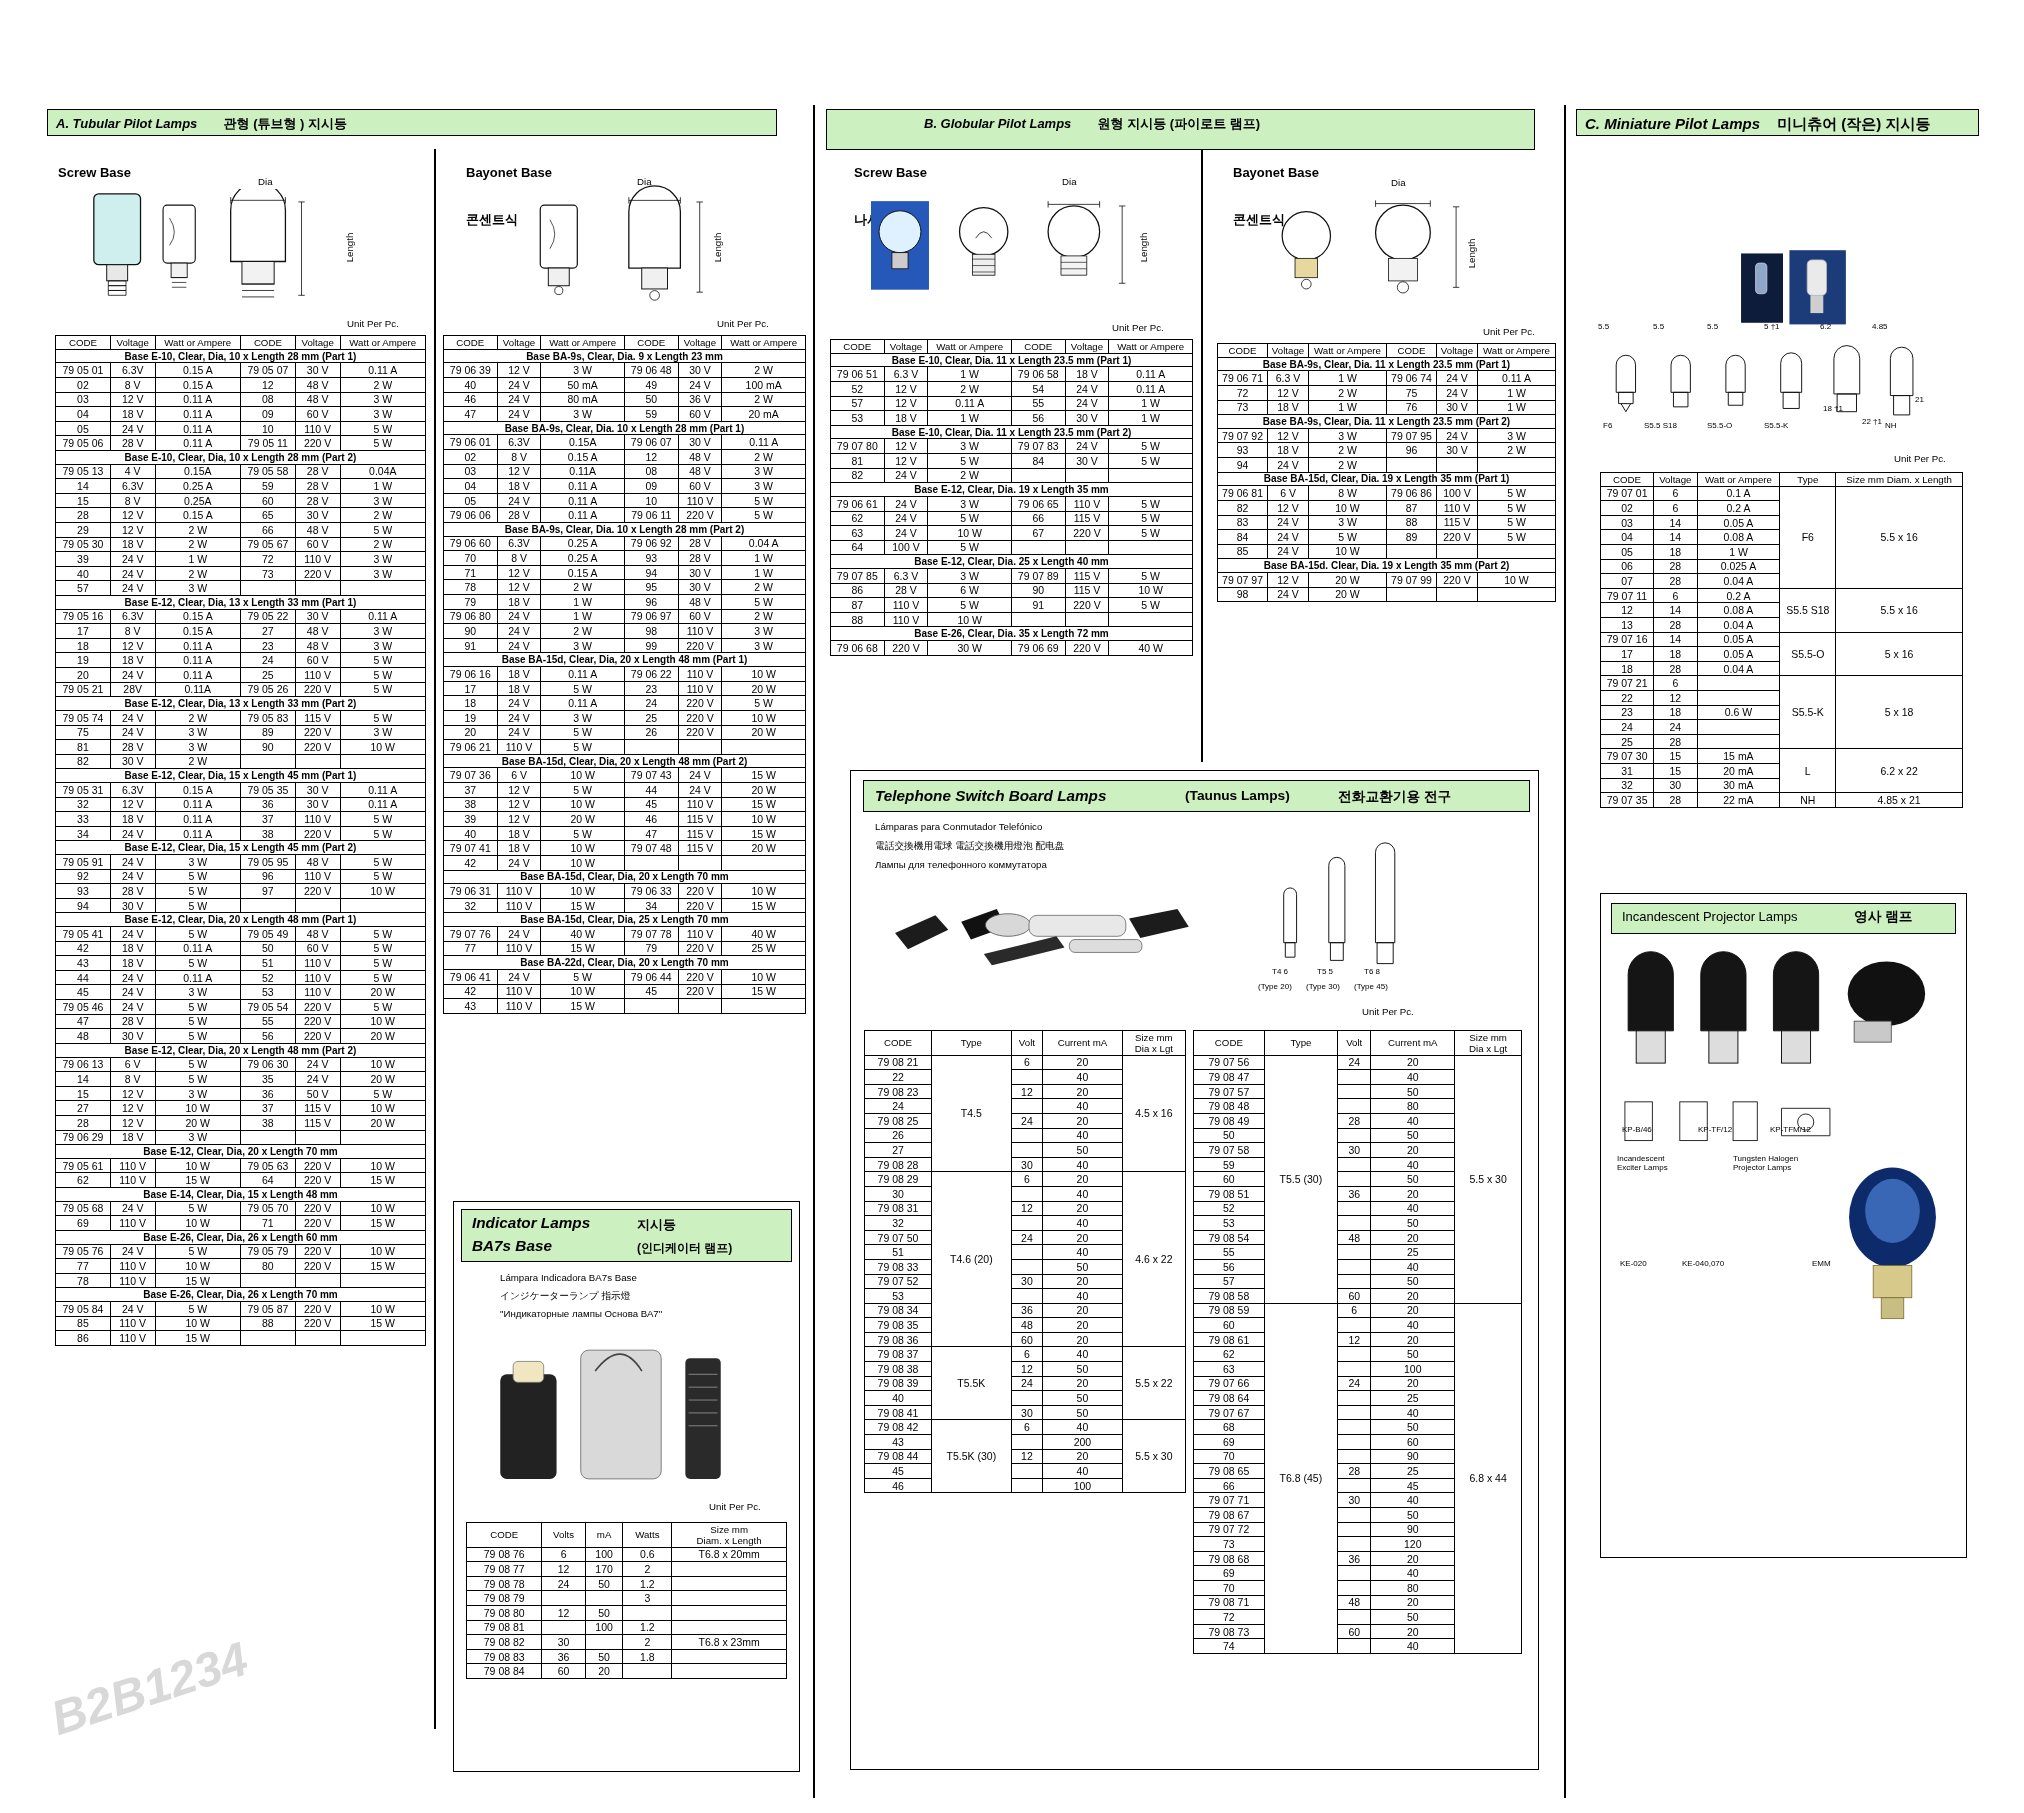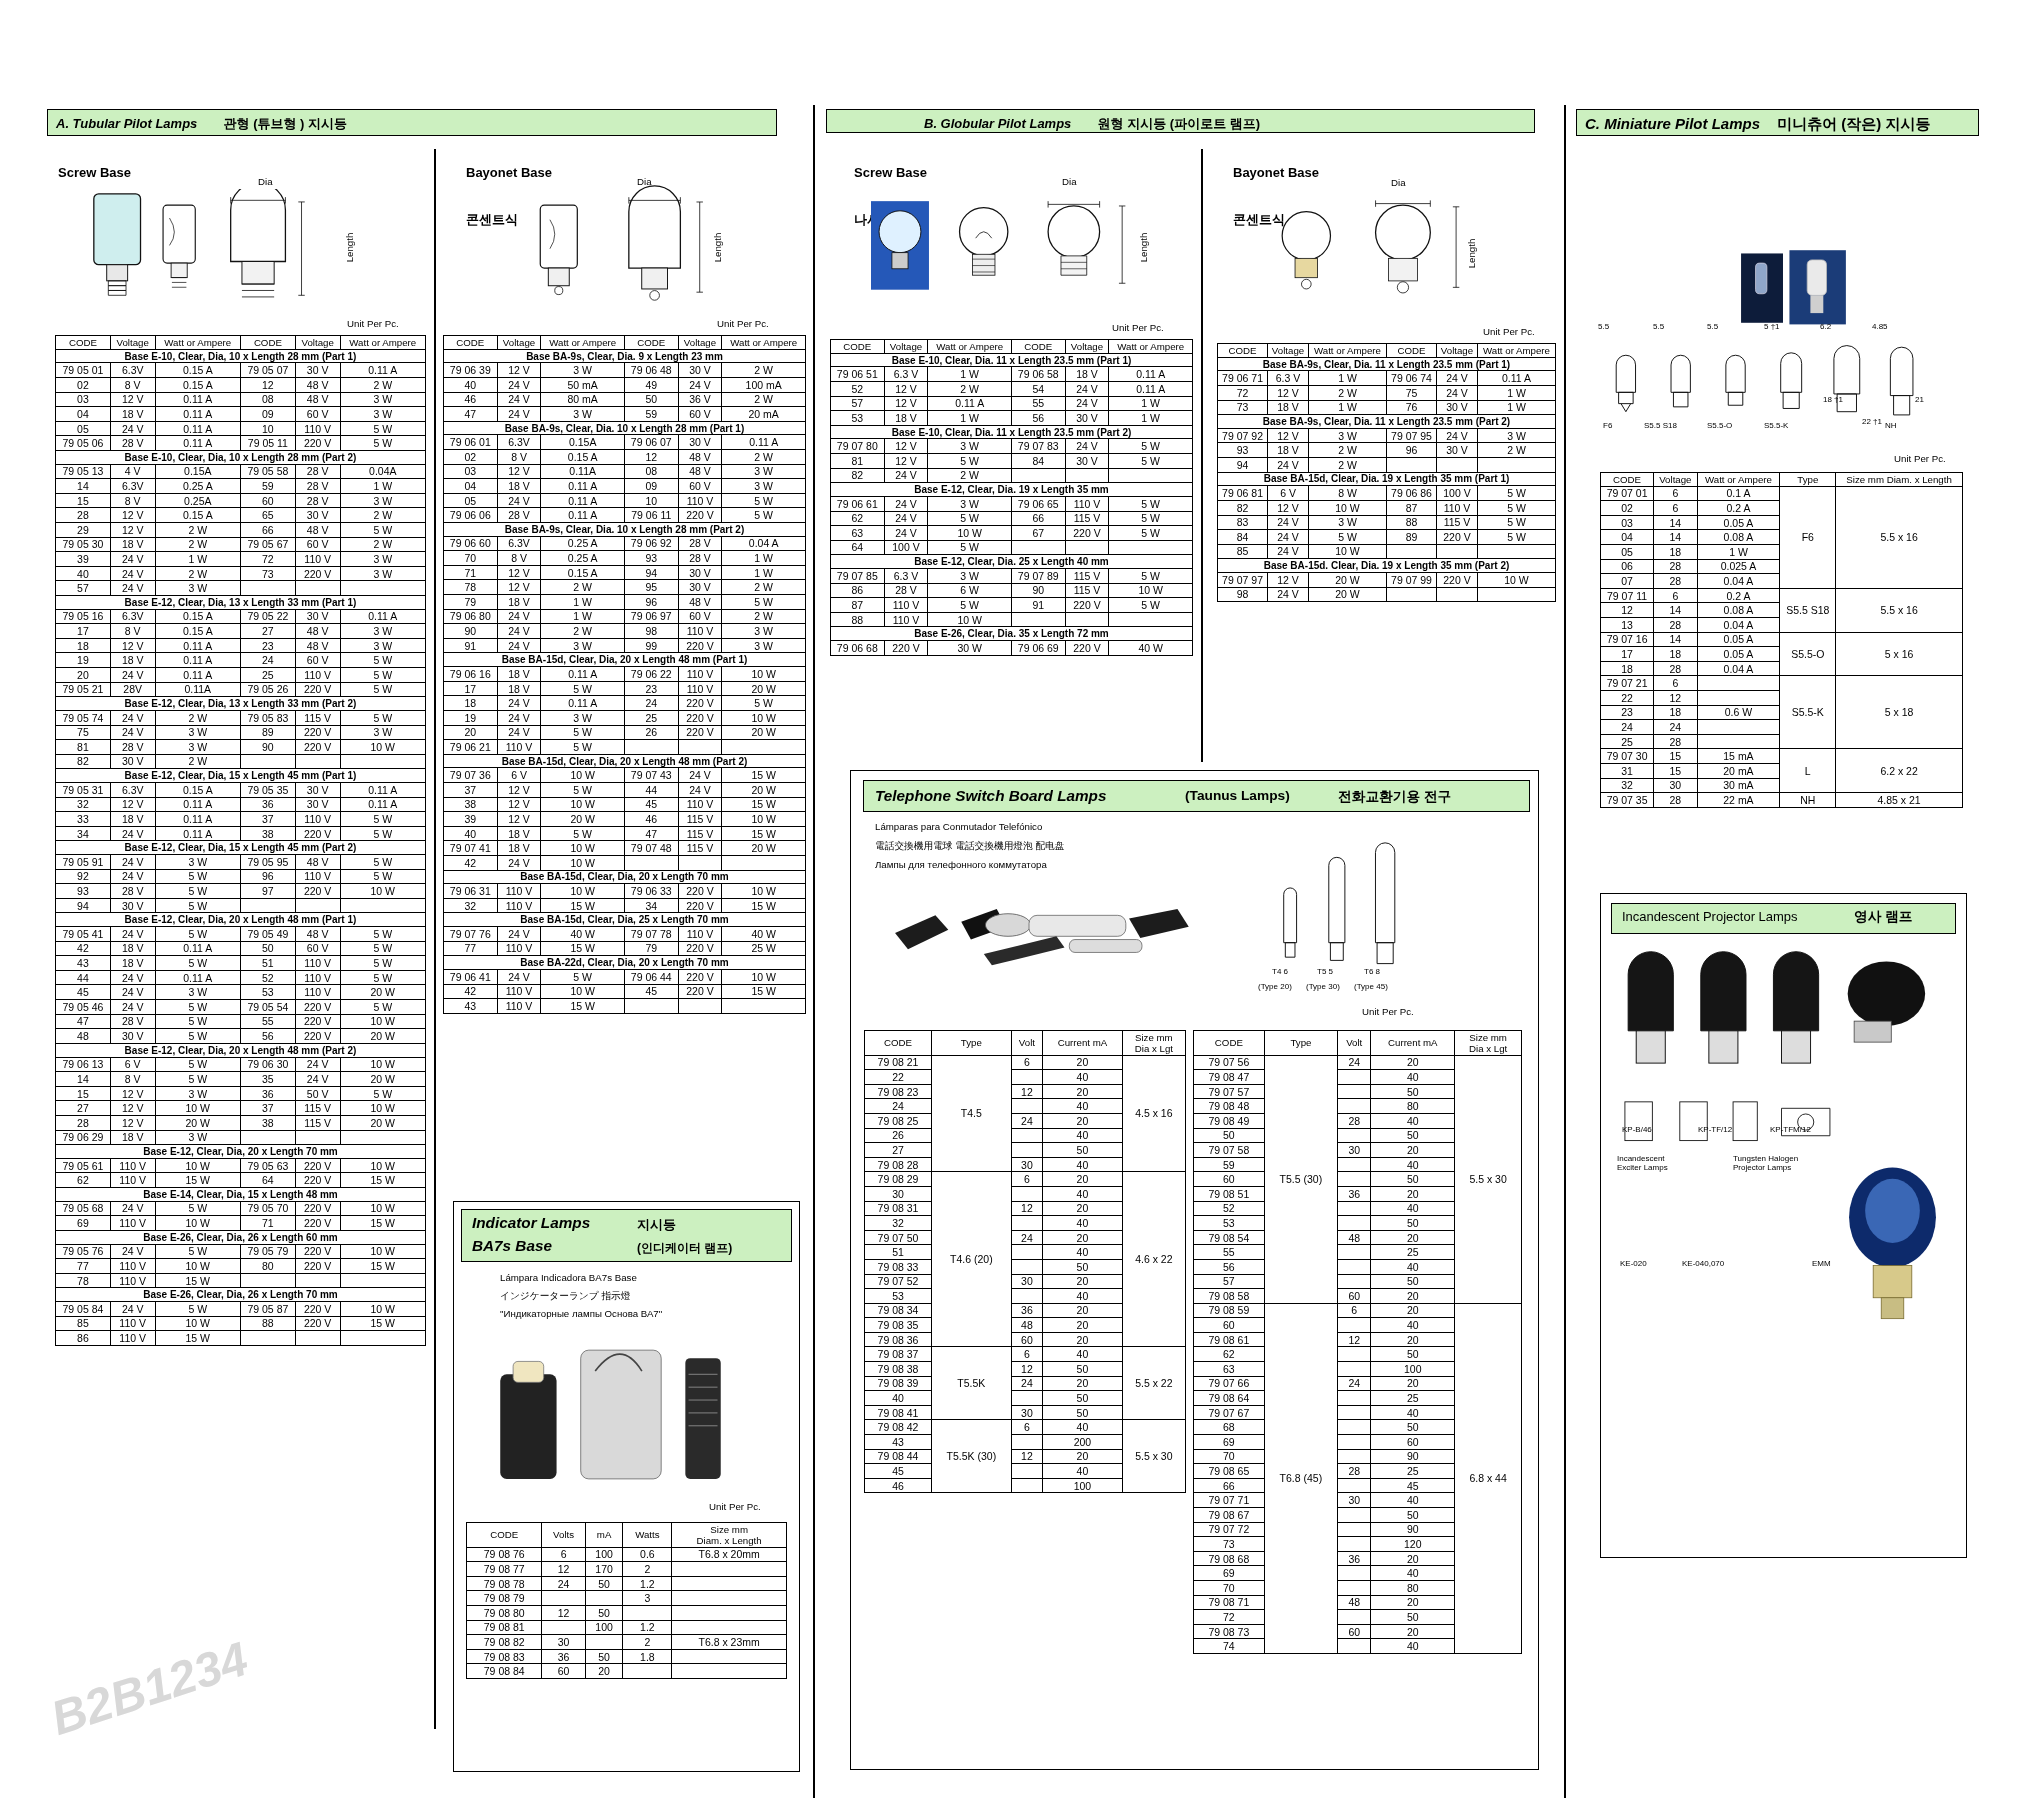--- a/index.html
+++ b/index.html
@@ -60,21 +60,21 @@
 </head>
 <body>
 
 <div class="page">
 
 
   <div class="band" style="left:47px; top:109px; width:730px; height:27px;">
     <div class="btxt"><span>A. Tubular Pilot Lamps</span>
       <span class="bkor" style="margin-left:22.6px;">관형 (튜브형 ) 지시등</span></div>
   </div>
-  <div class="band" style="left:826px; top:109px; width:709px; height:24px;">
+  <div class="band" style="left:826px; top:109px; width:709px; height:41px;">
     <div class="btxt" style="left:97px;"><span>B. Globular Pilot Lamps</span>
       <span class="bkor" style="margin-left:22.6px;">원형 지시등 (파이로트 램프)</span></div>
   </div>
   <div class="band" style="left:1576px; top:109px; width:403px; height:27px;">
     <div class="btxt" style="font-size:15px;"><span>C. Miniature Pilot Lamps</span>
       <span class="bkor" style="margin-left:13px;">미니츄어 (작은) 지시등</span></div>
   </div>
 
   <div class="colrule" style="left:813px; top:105px; height:1693px;"></div>
   <div class="colrule" style="left:1564px; top:105px; height:1693px;"></div>
@@ -1342,21 +1342,21 @@
   <div class="lbl tiny" style="left:1653px; top:322px;">5.5</div>
   <div class="lbl tiny" style="left:1707px; top:322px;">5.5</div>
   <div class="lbl tiny" style="left:1764px; top:322px;">5 †1</div>
   <div class="lbl tiny" style="left:1820px; top:322px;">6.2</div>
   <div class="lbl tiny" style="left:1872px; top:322px;">4.85</div>
   <div class="lbl tiny" style="left:1603px; top:421px;">F6</div>
   <div class="lbl tiny" style="left:1644px; top:421px;">S5.5 S18</div>
   <div class="lbl tiny" style="left:1707px; top:421px;">S5.5-O</div>
   <div class="lbl tiny" style="left:1764px; top:421px;">S5.5-K</div>
   <div class="lbl tiny" style="left:1885px; top:421px;">NH</div>
-  <div class="lbl tiny" style="left:1823px; top:395px;">18 †1</div>
+  <div class="lbl tiny" style="left:1823px; top:404px;">18 †1</div>
   <div class="lbl tiny" style="left:1862px; top:401px;margin-top:16px;">22 †1</div>
   <div class="lbl tiny" style="left:1915px; top:395px;">21</div>
 
   <div class="unitper" style="left:1894px; top:453px;">Unit Per Pc.</div>
   <table class="t" id="tbl-c" style="left:1600px; top:472px; width:363px;">
       <thead>
         <tr>
           <th>CODE</th>
           <th>Voltage</th>
           <th>Watt or Ampere</th>

